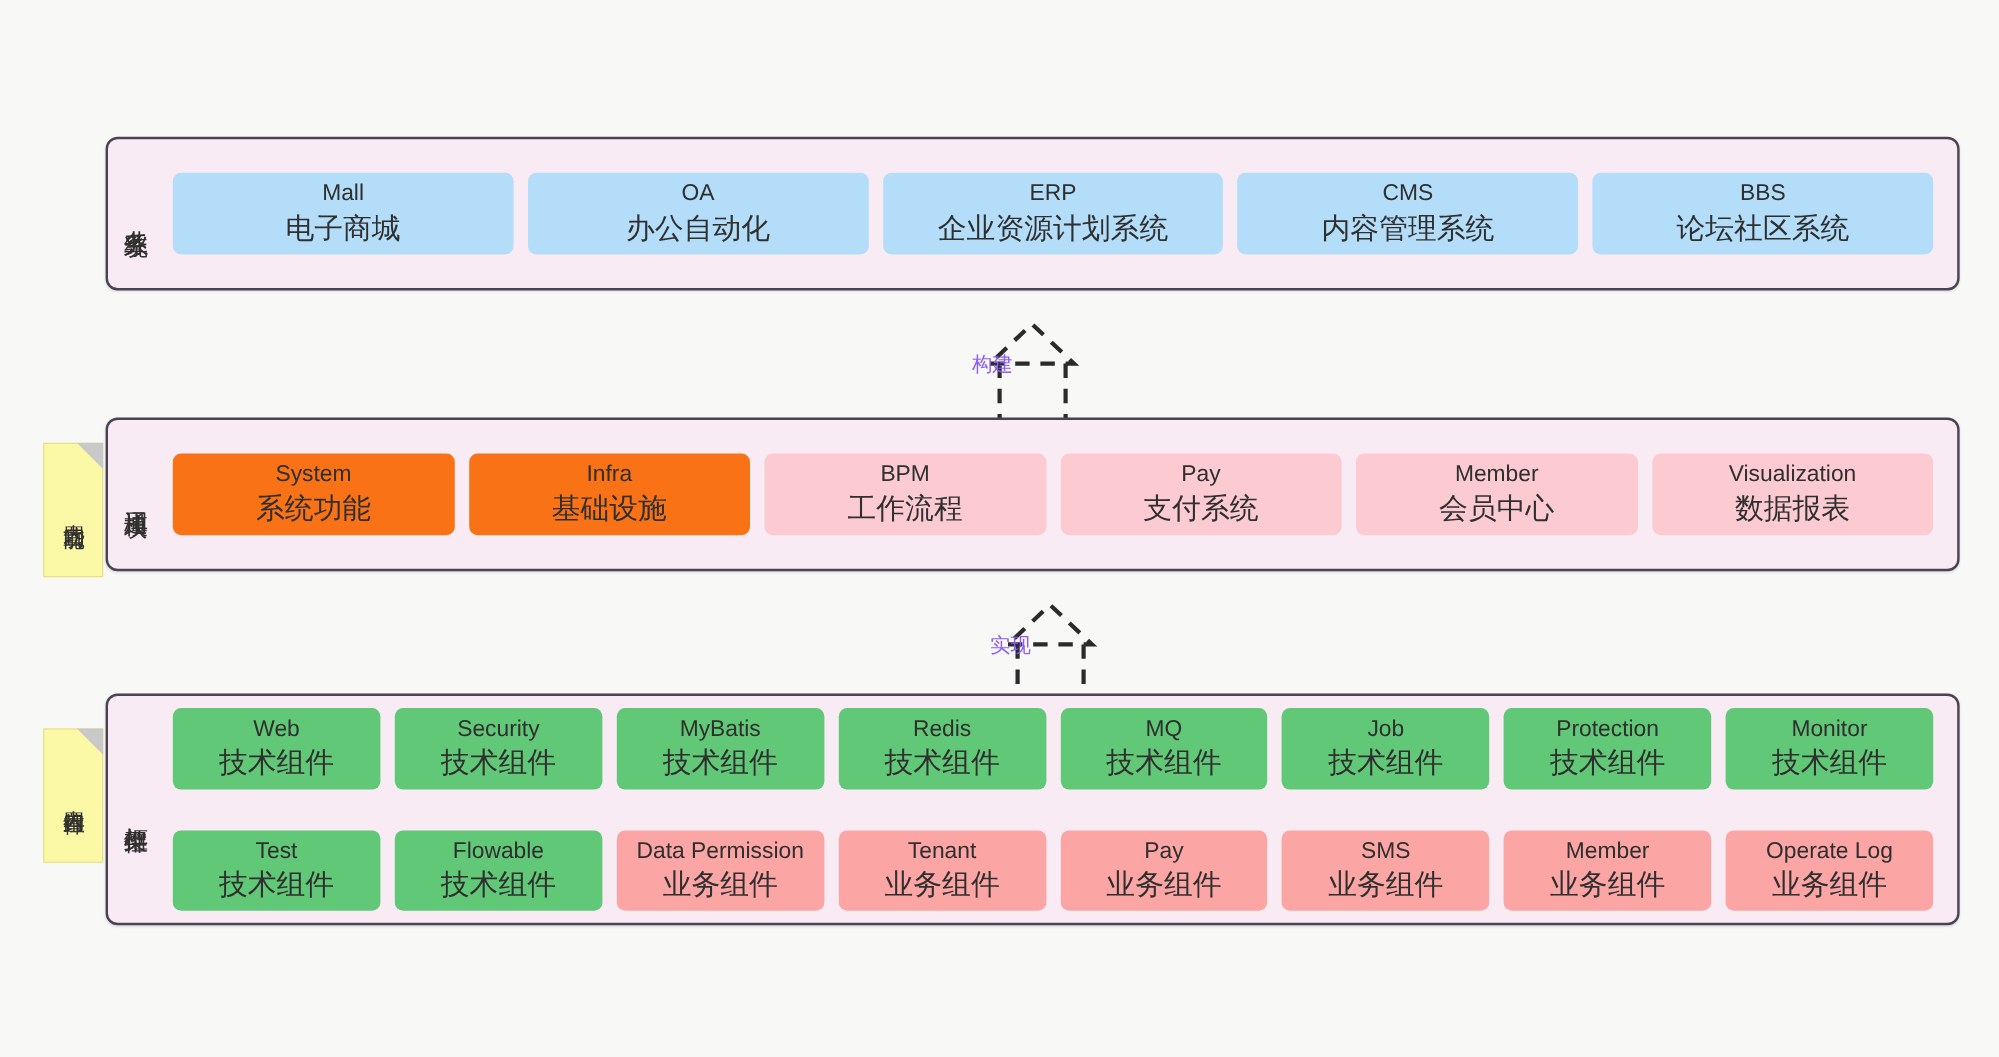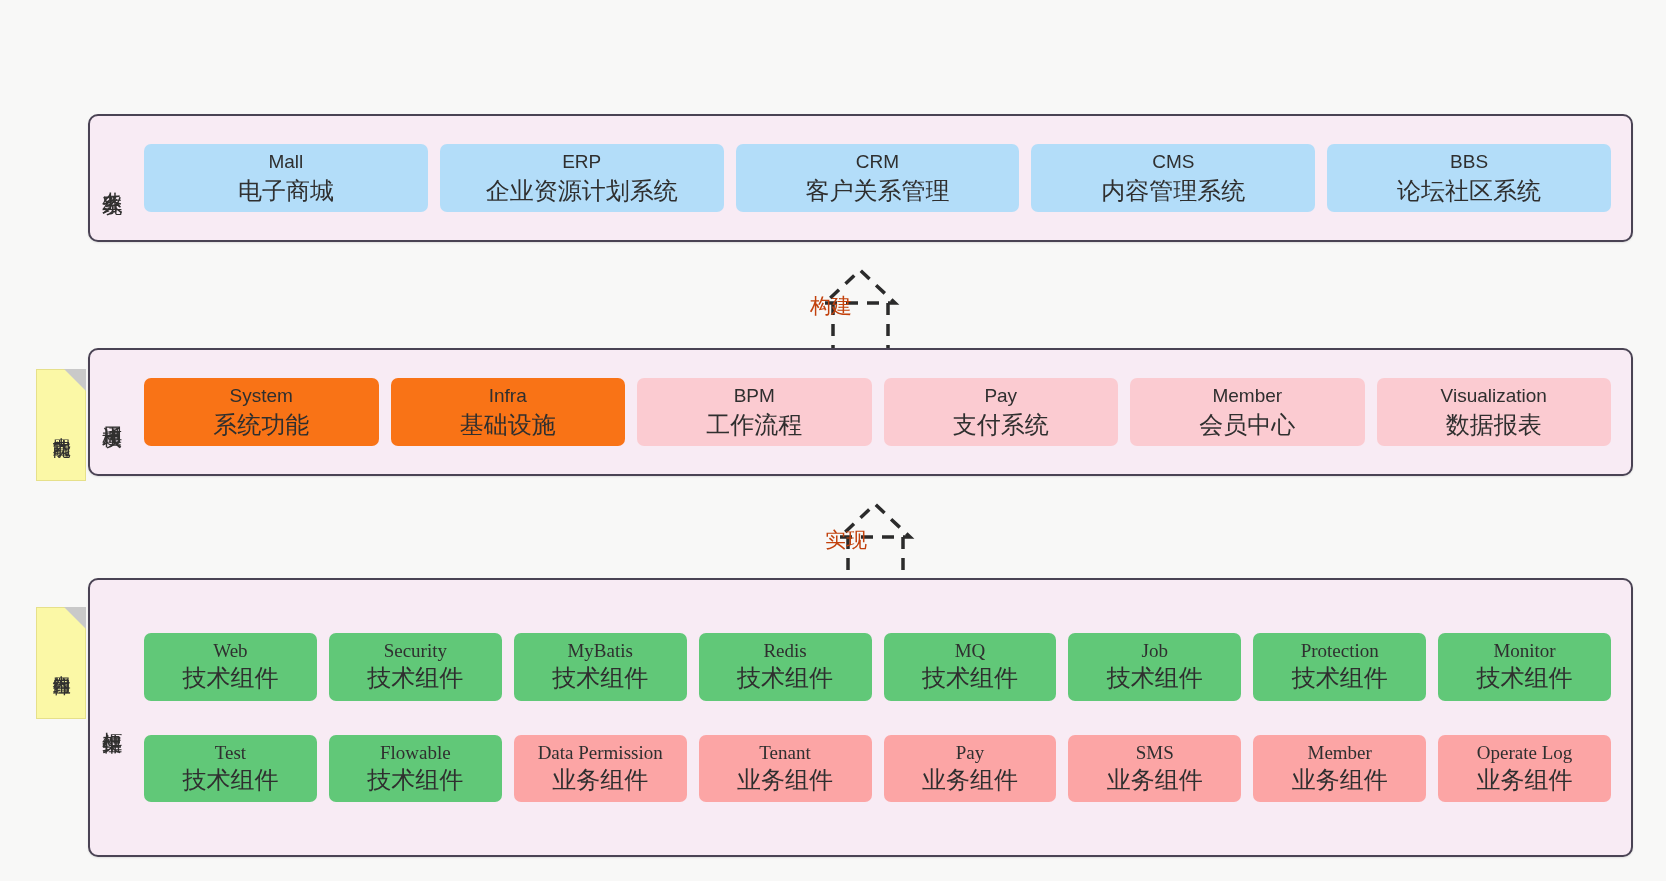--- a/index.html
+++ b/index.html
@@ -104,45 +104,45 @@
     border-top: 22px solid #c9c9c9;
   }
 
   
   .connector {
     position: absolute;
     pointer-events: none;
   }
   .connector-label {
     position: absolute;
-    font-size: 21px;
-    color: #c2410c;
+    font-size: 17px;
+    color: #8b5cf6;
     background: transparent;
     white-space: nowrap;
     user-select: none;
   }
 </style>
 </head>
 <body>
 
 <div class="layer" id="layer-business" style="left:88px; top:114px; width:1545px; height:128px;">
   <div class="layer-title">业务系统</div>
   <div class="layer-body">
     <div class="card-row">
       <div class="card blue">
         <span class="c-title">Mall</span>
         <span class="c-sub">电子商城</span>
       </div>
       <div class="card blue">
+        <span class="c-title">OA</span>
+        <span class="c-sub">办公自动化</span>
+      </div>
+      <div class="card blue">
         <span class="c-title">ERP</span>
         <span class="c-sub">企业资源计划系统</span>
-      </div>
-      <div class="card blue">
-        <span class="c-title">CRM</span>
-        <span class="c-sub">客户关系管理</span>
       </div>
       <div class="card blue">
         <span class="c-title">CMS</span>
         <span class="c-sub">内容管理系统</span>
       </div>
       <div class="card blue">
         <span class="c-title">BBS</span>
         <span class="c-sub">论坛社区系统</span>
       </div>
     </div>
@@ -202,21 +202,21 @@
     <line x1="78" y1="45" x2="78" y2="92" stroke="#2b2b2b" stroke-width="3.5" stroke-dasharray="12 9"></line>
     <line x1="133" y1="45" x2="133" y2="92" stroke="#2b2b2b" stroke-width="3.5" stroke-dasharray="12 9"></line>
   </svg>
   <span class="connector-label" style="left:55px; top:34px;">实现</span>
 </div>
 
 <div class="note" style="left:36px; top:607px; width:50px; height:112px;">
   <span>内置组件</span>
 </div>
 
-<div class="layer" id="layer-framework" style="left:88px; top:578px; width:1545px; height:279px;font-family:Liberation Serif, serif;">
+<div class="layer" id="layer-framework" style="left:88px; top:578px; width:1545px; height:193px;">
   <div class="layer-title">框架组件</div>
   <div class="layer-body">
 
     <div class="card-row">
       <div class="card green">
         <span class="c-title">Web</span>
         <span class="c-sub">技术组件</span>
       </div>
       <div class="card green">
         <span class="c-title">Security</span>

